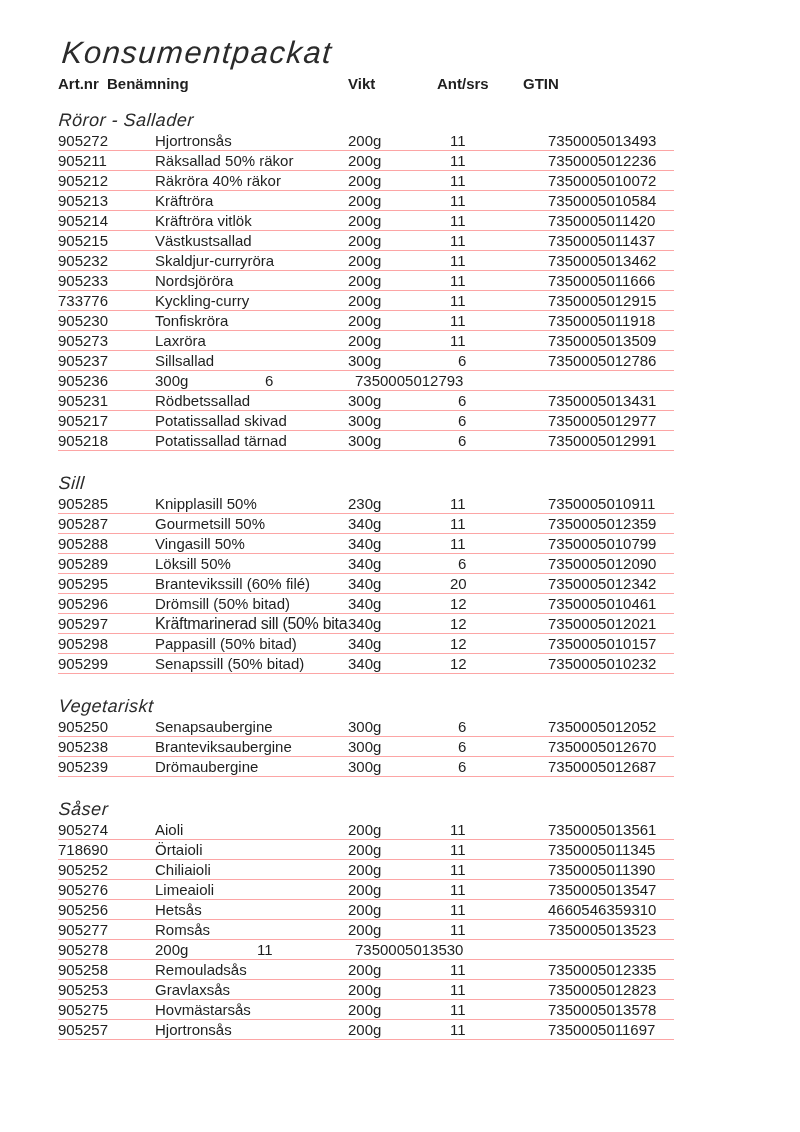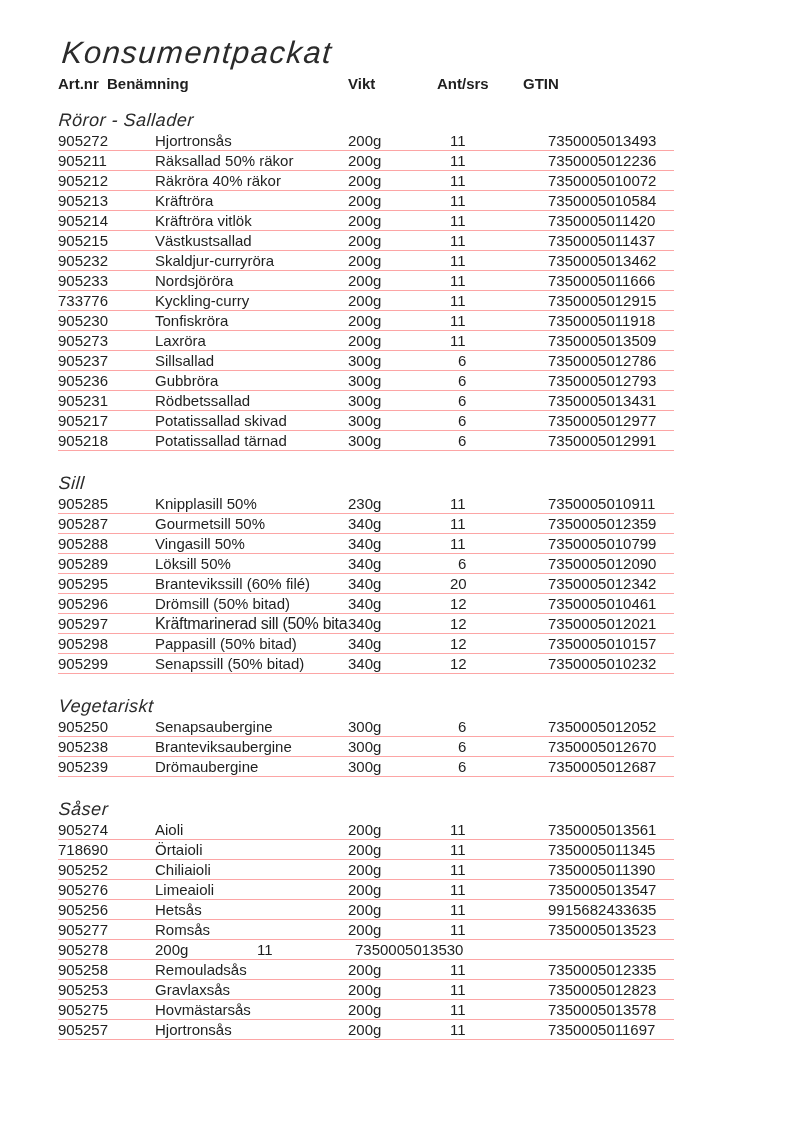--- a/index.html
+++ b/index.html
@@ -170,21 +170,20 @@
         </div>
         <div class="row">
           <span class="c-artnr">905237</span>
           <span class="c-name">Sillsallad</span>
           <span class="c-vikt">300g</span>
           <span class="c-ant single">6</span>
           <span class="c-gtin">7350005012786</span>
         </div>
         <div class="row">
           <span class="c-artnr">905236</span>
-          <span class="c-name">Gubbröra</span>
           <span class="c-vikt">300g</span>
           <span class="c-ant single">6</span>
           <span class="c-gtin">7350005012793</span>
         </div>
         <div class="row">
           <span class="c-artnr">905231</span>
           <span class="c-name">Rödbetssallad</span>
           <span class="c-vikt">300g</span>
           <span class="c-ant single">6</span>
           <span class="c-gtin">7350005013431</span>
@@ -322,21 +321,21 @@
           <span class="c-name">Limeaioli</span>
           <span class="c-vikt">200g</span>
           <span class="c-ant">11</span>
           <span class="c-gtin">7350005013547</span>
         </div>
         <div class="row">
           <span class="c-artnr">905256</span>
           <span class="c-name">Hetsås</span>
           <span class="c-vikt">200g</span>
           <span class="c-ant">11</span>
-          <span class="c-gtin">9915682433635</span>
+          <span class="c-gtin">4660546359310</span>
         </div>
         <div class="row">
           <span class="c-artnr">905277</span>
           <span class="c-name">Romsås</span>
           <span class="c-vikt">200g</span>
           <span class="c-ant">11</span>
           <span class="c-gtin">7350005013523</span>
         </div>
         <div class="row">
           <span class="c-artnr">905278</span>

